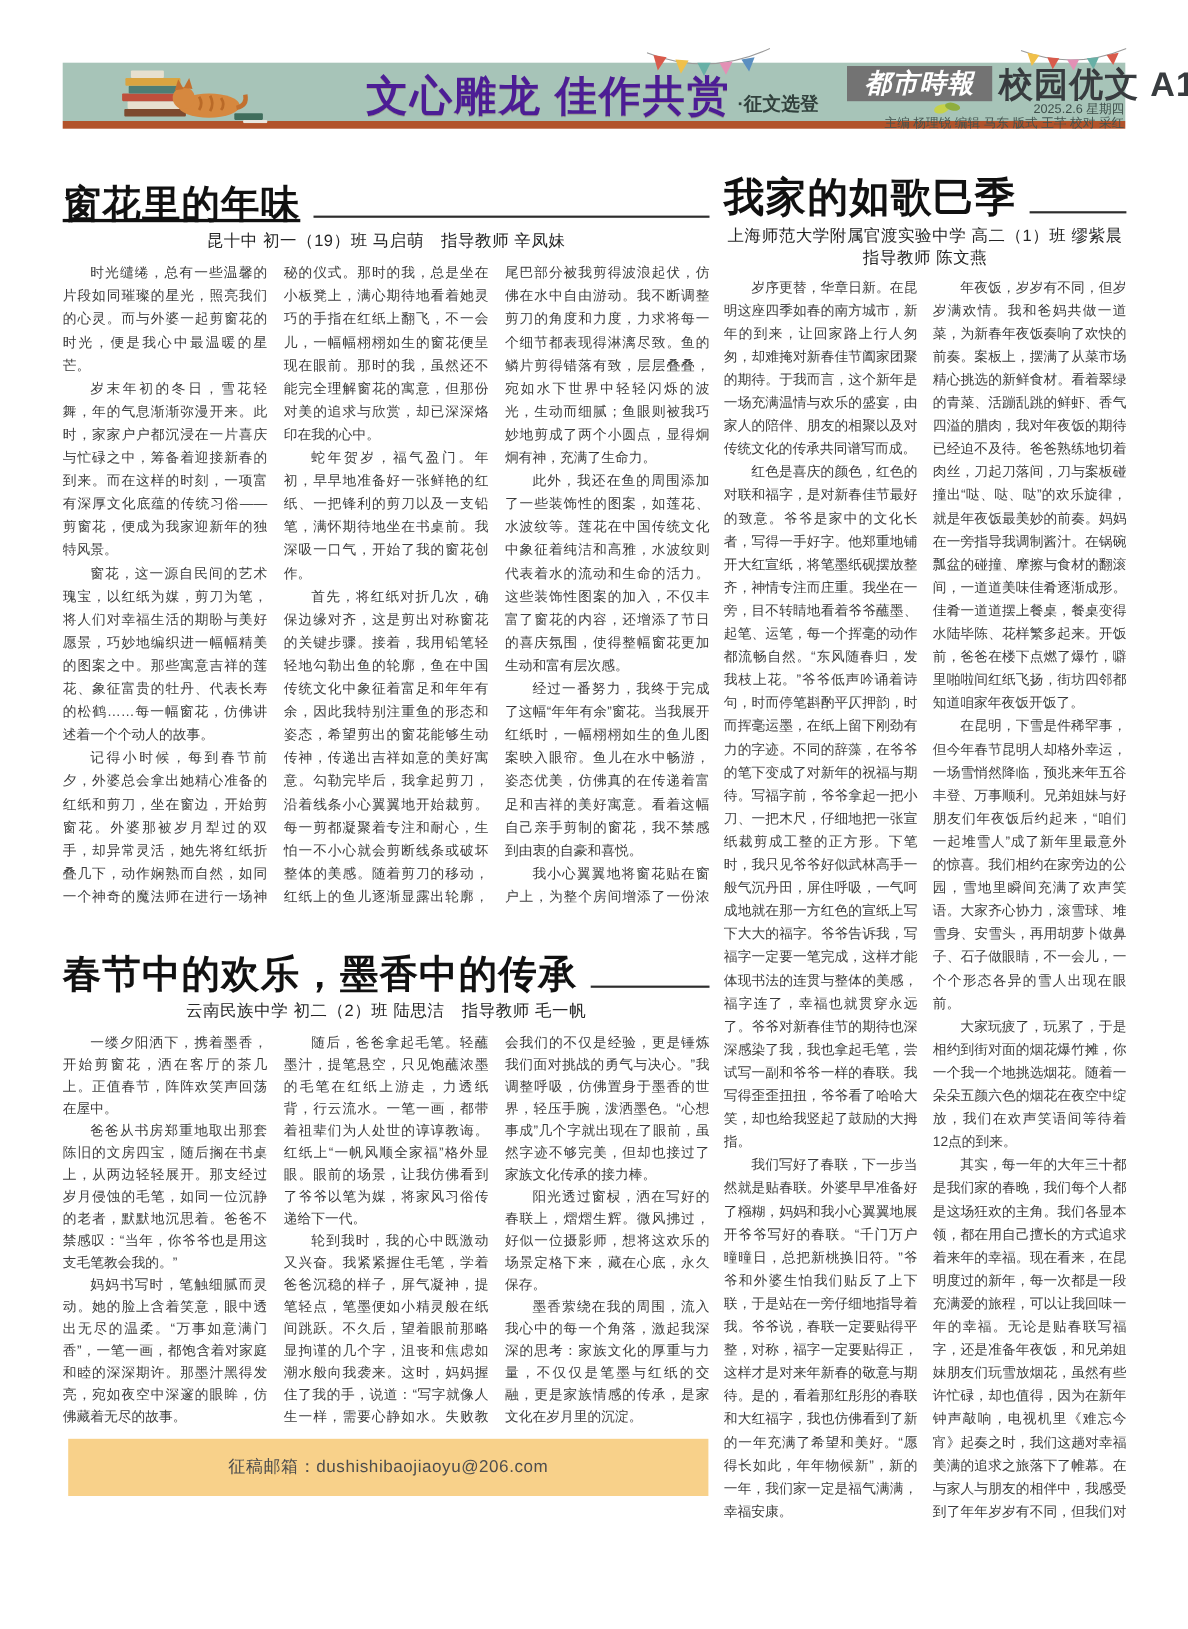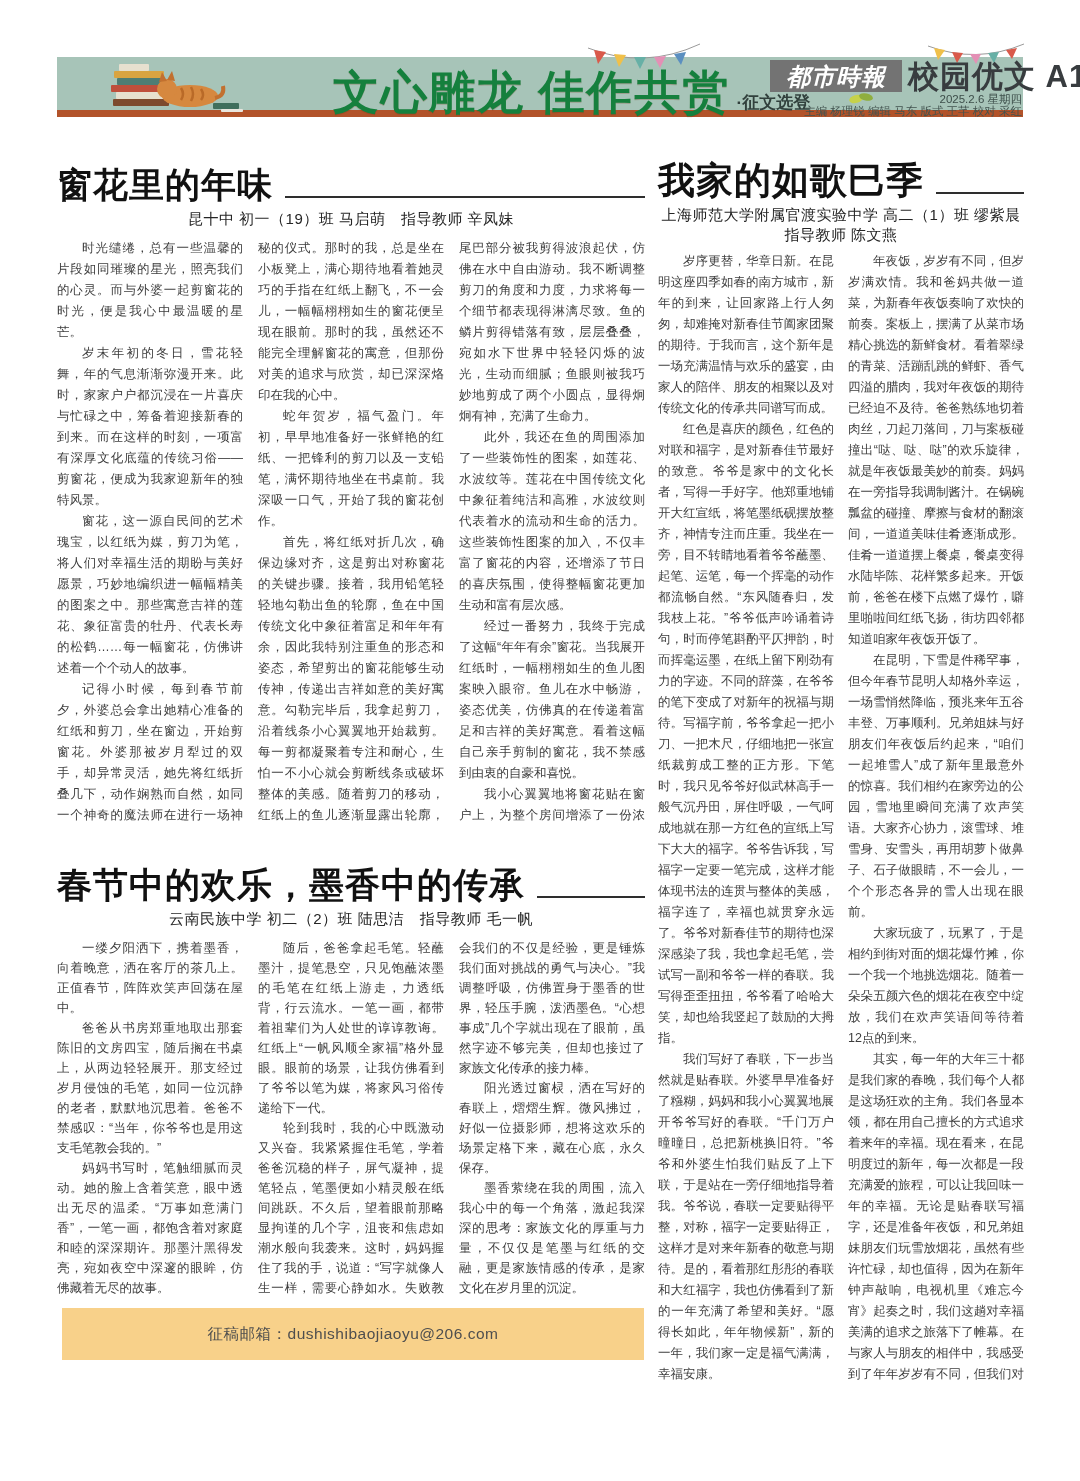--- a/index.html
+++ b/index.html
@@ -8,21 +8,21 @@
     font-family:"Liberation Sans","DejaVu Sans",sans-serif; overflow:hidden;
   }
   
   .banner-bg { position:absolute; left:57px; top:57px; width:966px; height:53px; background:#a7c4b8; }
   .banner-rule { position:absolute; left:57px; top:110px; width:966px; height:7px; background:#b2532a; }
   .illustration { position:absolute; left:95px; top:58px; }
   .flags-1 { position:absolute; left:588px; top:40px; }
   .flags-2 { position:absolute; left:928px; top:40px; }
   .leaf { position:absolute; left:848px; top:90px; }
   .section-title-wrap { position:absolute; left:333px; top:62px; display:flex; align-items:baseline; white-space:nowrap; }
-  .section-title { font-family:"Liberation Serif","DejaVu Serif",serif; font-weight:900; font-size:46px; color:#15803d; letter-spacing:2px; text-shadow:0 1px 0 rgba(120,50,20,.25); }
+  .section-title { font-family:"Liberation Serif","DejaVu Serif",serif; font-weight:900; font-size:38px; color:#4c1d95; letter-spacing:2px; text-shadow:0 1px 0 rgba(120,50,20,.25); }
   .section-subtitle { font-size:17px; font-weight:bold; color:#31403c; margin-left:6px; }
   .masthead-box { position:absolute; left:770px; top:60px; width:132px; height:32px; background:#737373;
     color:#fff; font-family:"Liberation Serif","DejaVu Serif",serif; font-style:italic; font-weight:900;
     font-size:24px; line-height:34px; text-align:center; letter-spacing:1px; }
   .edition { position:absolute; left:908px; top:56px; font-size:31px; font-weight:900; color:#383c3f; letter-spacing:1px; white-space:nowrap; }
   .date-line { position:absolute; right:58px; top:92px; font-size:11.5px; color:#3d4e4a; text-align:right; white-space:nowrap; }
   .credits-line { position:absolute; right:58px; top:104px; font-size:11.5px; color:#42534f; text-align:right; white-space:nowrap; }
   
   .article { position:absolute; }
   .headline-row { display:flex; align-items:flex-end; }
@@ -97,21 +97,21 @@
     <span class="section-subtitle">·征文选登</span>
   </div>
 
   <div class="masthead-box">都市時報</div>
   <div class="edition">校园优文 A13</div>
   <div class="date-line">2025.2.6 星期四</div>
   <div class="credits-line">主编 杨理锐 编辑 马东 版式 王芊 校对 采红</div>
 
   <section class="article" id="article1">
     <div class="headline-row">
-      <h1 class="headline" style="margin:0;">窗花里的年味</h1>
+      <h1 class="headline" style="margin:0;text-decoration:underline;">窗花里的年味</h1>
       <div class="headline-rule"></div>
     </div>
     <div class="byline">昆十中 初一（19）班 马启萌　指导教师 辛凤妹</div>
     <div class="body-cols">
         <p>时光缱绻，总有一些温馨的片段如同璀璨的星光，照亮我们的心灵。而与外婆一起剪窗花的时光，便是我心中最温暖的星芒。</p>
         <p>岁末年初的冬日，雪花轻舞，年的气息渐渐弥漫开来。此时，家家户户都沉浸在一片喜庆与忙碌之中，筹备着迎接新春的到来。而在这样的时刻，一项富有深厚文化底蕴的传统习俗——剪窗花，便成为我家迎新年的独特风景。</p>
         <p>窗花，这一源自民间的艺术瑰宝，以红纸为媒，剪刀为笔，将人们对幸福生活的期盼与美好愿景，巧妙地编织进一幅幅精美的图案之中。那些寓意吉祥的莲花、象征富贵的牡丹、代表长寿的松鹤……每一幅窗花，仿佛讲述着一个个动人的故事。</p>
         <p>记得小时候，每到春节前夕，外婆总会拿出她精心准备的红纸和剪刀，坐在窗边，开始剪窗花。外婆那被岁月犁过的双手，却异常灵活，她先将红纸折叠几下，动作娴熟而自然，如同一个神奇的魔法师在进行一场神秘的仪式。那时的我，总是坐在小板凳上，满心期待地看着她灵巧的手指在红纸上翻飞，不一会儿，一幅幅栩栩如生的窗花便呈现在眼前。那时的我，虽然还不能完全理解窗花的寓意，但那份对美的追求与欣赏，却已深深烙印在我的心中。</p>
         <p>蛇年贺岁，福气盈门。年初，早早地准备好一张鲜艳的红纸、一把锋利的剪刀以及一支铅笔，满怀期待地坐在书桌前。我深吸一口气，开始了我的窗花创作。</p>
         <p>首先，将红纸对折几次，确保边缘对齐，这是剪出对称窗花的关键步骤。接着，我用铅笔轻轻地勾勒出鱼的轮廓，鱼在中国传统文化中象征着富足和年年有余，因此我特别注重鱼的形态和姿态，希望剪出的窗花能够生动传神，传递出吉祥如意的美好寓意。勾勒完毕后，我拿起剪刀，沿着线条小心翼翼地开始裁剪。每一剪都凝聚着专注和耐心，生怕一不小心就会剪断线条或破坏整体的美感。随着剪刀的移动，红纸上的鱼儿逐渐显露出轮廓，尾巴部分被我剪得波浪起伏，仿佛在水中自由游动。我不断调整剪刀的角度和力度，力求将每一个细节都表现得淋漓尽致。鱼的鳞片剪得错落有致，层层叠叠，宛如水下世界中轻轻闪烁的波光，生动而细腻；鱼眼则被我巧妙地剪成了两个小圆点，显得炯炯有神，充满了生命力。</p>
@@ -121,21 +121,21 @@
       </div>
   </section>
 
   <section class="article" id="article2">
     <div class="headline-row">
       <h1 class="headline" style="margin:0;">春节中的欢乐，墨香中的传承</h1>
       <div class="headline-rule"></div>
     </div>
     <div class="byline">云南民族中学 初二（2）班 陆思洁　指导教师 毛一帆</div>
     <div class="body-cols">
-        <p>一缕夕阳洒下，携着墨香，向着晚意，洒在客厅的茶几上。正值春节，阵阵欢笑声回荡在屋中。</p>
+        <p>一缕夕阳洒下，携着墨香，开始剪窗花，洒在客厅的茶几上。正值春节，阵阵欢笑声回荡在屋中。</p>
         <p>爸爸从书房郑重地取出那套陈旧的文房四宝，随后搁在书桌上，从两边轻轻展开。那支经过岁月侵蚀的毛笔，如同一位沉静的老者，默默地沉思着。爸爸不禁感叹：“当年，你爷爷也是用这支毛笔教会我的。”</p>
         <p>妈妈书写时，笔触细腻而灵动。她的脸上含着笑意，眼中透出无尽的温柔。“万事如意满门香”，一笔一画，都饱含着对家庭和睦的深深期许。那墨汁黑得发亮，宛如夜空中深邃的眼眸，仿佛藏着无尽的故事。</p>
         <p>随后，爸爸拿起毛笔。轻蘸墨汁，提笔悬空，只见饱蘸浓墨的毛笔在红纸上游走，力透纸背，行云流水。一笔一画，都带着祖辈们为人处世的谆谆教诲。红纸上“一帆风顺全家福”格外显眼。眼前的场景，让我仿佛看到了爷爷以笔为媒，将家风习俗传递给下一代。</p>
         <p>轮到我时，我的心中既激动又兴奋。我紧紧握住毛笔，学着爸爸沉稳的样子，屏气凝神，提笔轻点，笔墨便如小精灵般在纸间跳跃。不久后，望着眼前那略显拘谨的几个字，沮丧和焦虑如潮水般向我袭来。这时，妈妈握住了我的手，说道：“写字就像人生一样，需要心静如水。失败教会我们的不仅是经验，更是锤炼我们面对挑战的勇气与决心。”我调整呼吸，仿佛置身于墨香的世界，轻压手腕，泼洒墨色。“心想事成”几个字就出现在了眼前，虽然字迹不够完美，但却也接过了家族文化传承的接力棒。</p>
         <p>阳光透过窗棂，洒在写好的春联上，熠熠生辉。微风拂过，好似一位摄影师，想将这欢乐的场景定格下来，藏在心底，永久保存。</p>
         <p>墨香萦绕在我的周围，流入我心中的每一个角落，激起我深深的思考：家族文化的厚重与力量，不仅仅是笔墨与红纸的交融，更是家族情感的传承，是家文化在岁月里的沉淀。</p>
       </div>
   </section>
 
   <div class="footer-box">征稿邮箱：dushishibaojiaoyu@206.com</div>

